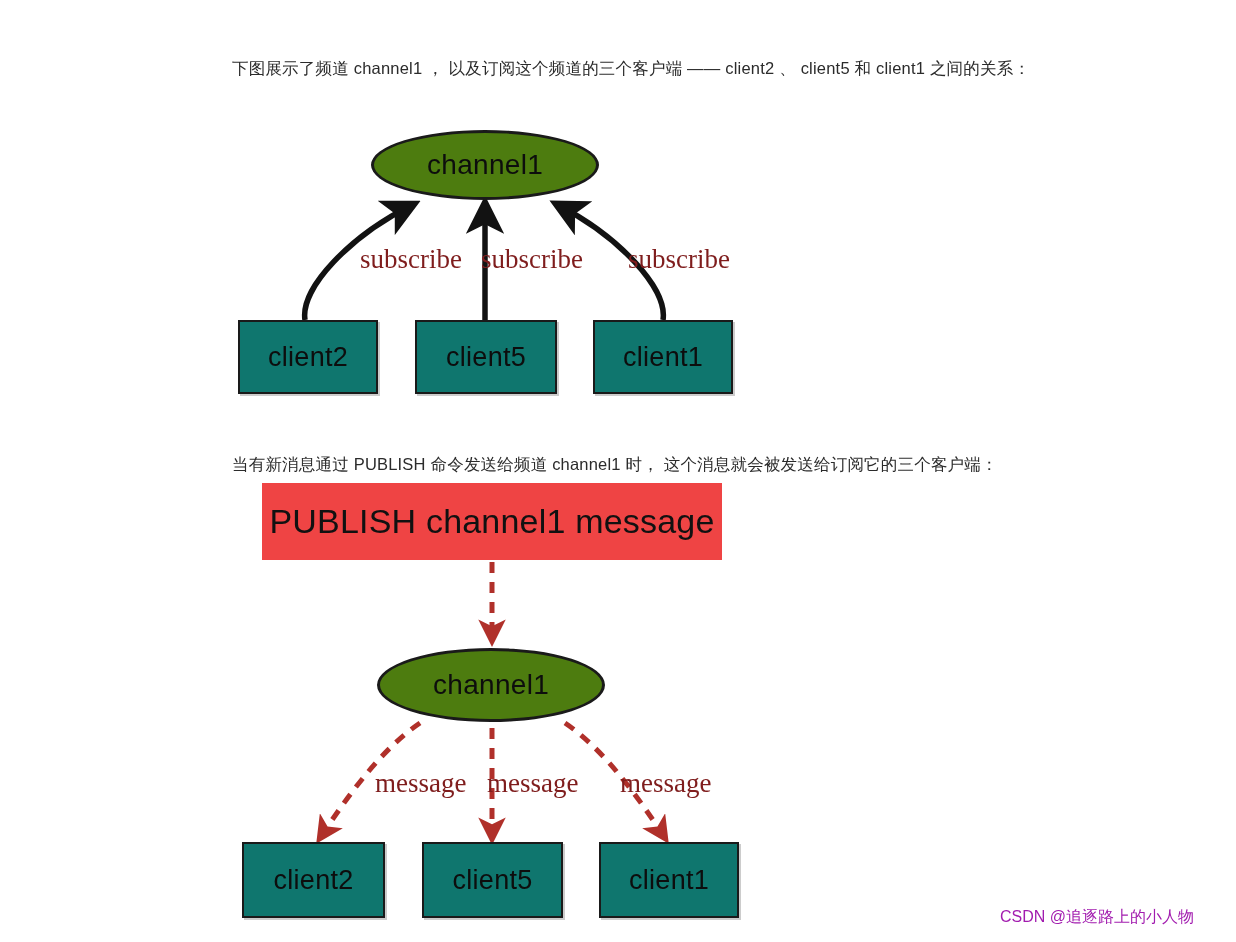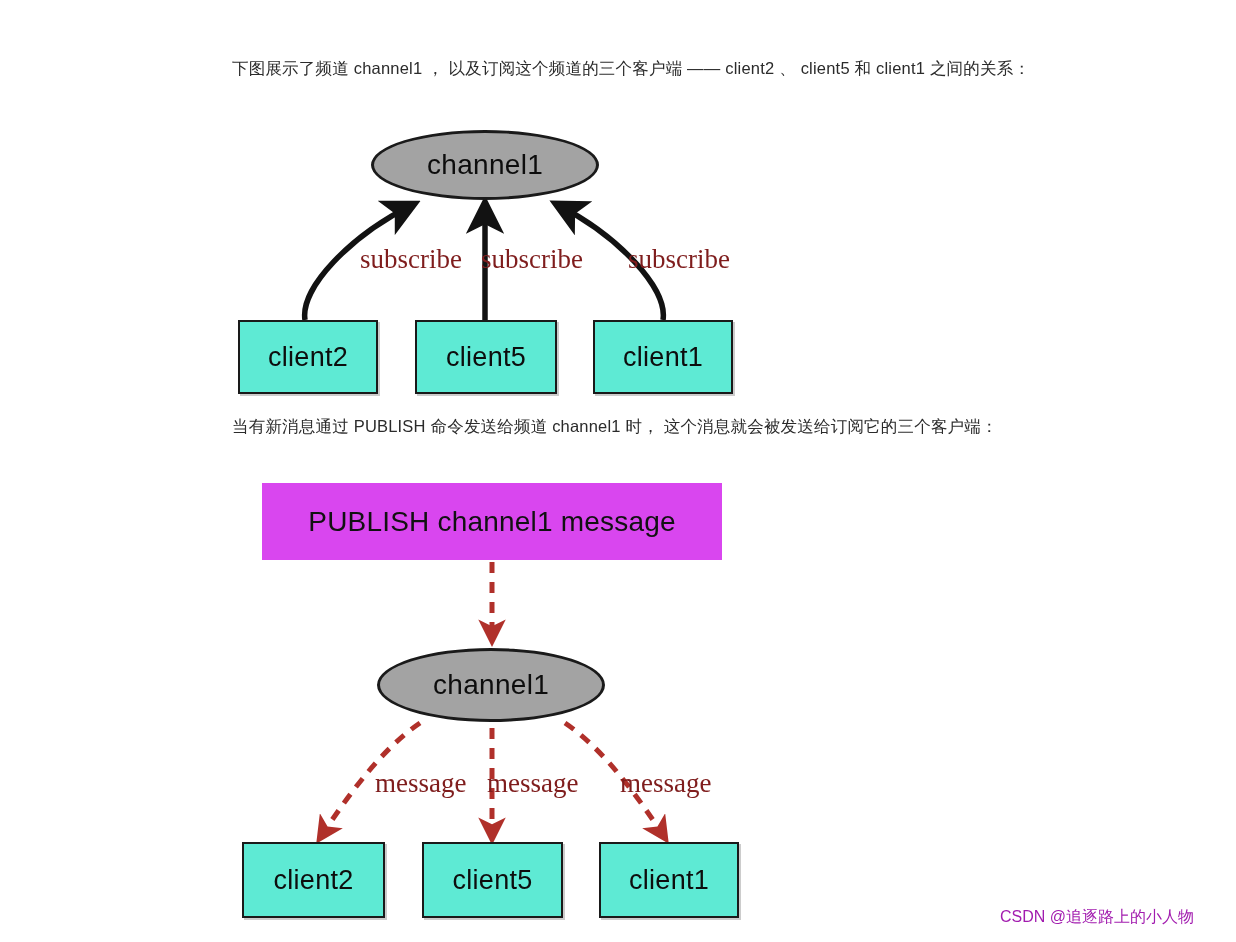--- a/index.html
+++ b/index.html
@@ -22,71 +22,71 @@
   }
   .caption {
     position: absolute;
     font-family: "Liberation Sans", sans-serif;
     font-size: 16.5px;
     color: #2b2b2b;
     letter-spacing: 0.2px;
     white-space: nowrap;
   }
   #caption-1 { left: 232px; top: 58px; }
-  #caption-2 { left: 232px; top: 416px; }
+  #caption-2 { left: 232px; top: 454px; }
 
   .diagram-svg {
     position: absolute;
     left: 0;
     top: 0;
     width: 1236px;
     height: 942px;
     pointer-events: none;
   }
 
   .node-box {
     position: absolute;
     box-sizing: border-box;
-    background: #5eead4;
+    background: #0f766e;
     border: 2.5px solid #1a1a1a;
     display: flex;
     align-items: center;
     justify-content: center;
     font-family: "Liberation Sans", sans-serif;
     font-size: 27px;
     color: #0d0d0d;
     letter-spacing: 0.3px;
     box-shadow: 2px 2px 0 rgba(0,0,0,0.20);
   }
 
   .ellipse-node {
     position: absolute;
     box-sizing: border-box;
-    background: #a3a3a3;
+    background: #4d7c0f;
     border: 3px solid #1a1a1a;
     border-radius: 50%;
     display: flex;
     align-items: center;
     justify-content: center;
     font-family: "Liberation Sans", sans-serif;
     font-size: 28px;
     color: #0d0d0d;
     letter-spacing: 0.3px;
   }
 
   .publish-box {
     position: absolute;
     box-sizing: border-box;
-    background: #d946ef;
+    background: #ef4444;
     border: none;
     display: flex;
     align-items: center;
     justify-content: center;
     font-family: "Liberation Sans", sans-serif;
-    font-size: 28px;
+    font-size: 34px;
     color: #111111;
     letter-spacing: 0.2px;
   }
 
   .edge-label {
     position: absolute;
     font-family: "Liberation Serif", serif;
     font-size: 27px;
     color: #7f1d1d;
     white-space: nowrap;

